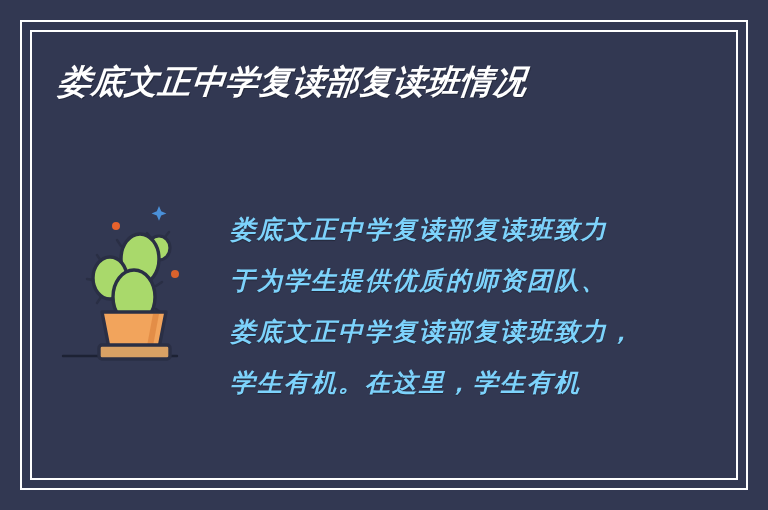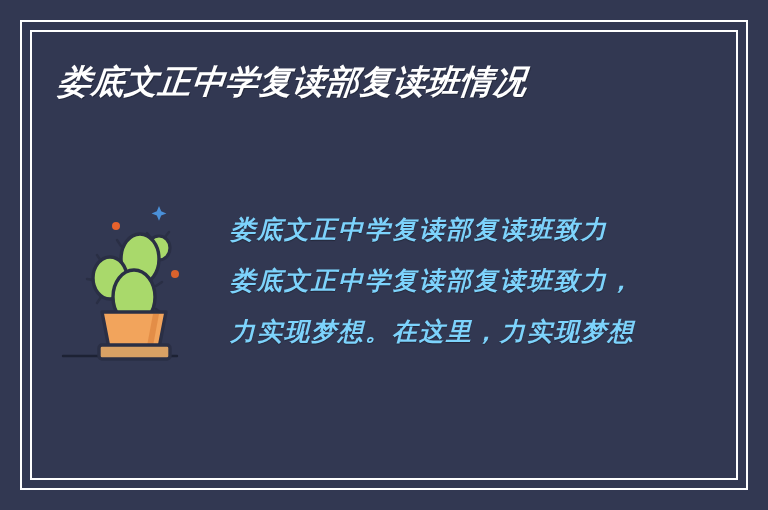--- a/index.html
+++ b/index.html
@@ -152,17 +152,18 @@
       </g>
 
       <g>
         <rect x="44" y="155" width="71" height="14" rx="3" fill="#d9a164" stroke="#2a2f45" stroke-width="3.4" stroke-linejoin="round"></rect>
       </g>
     </svg>
   </div>
 
   <div class="body-text">
     <div class="body-line">娄底文正中学复读部复读班致力</div>
+    <div class="body-line">于为学生提供优质的师资团队、</div>
     <div class="body-line">娄底文正中学复读部复读班致力，</div>
-    <div class="body-line">力实现梦想。在这里，力实现梦想</div>
+    <div class="body-line">学生有机。在这里，学生有机</div>
   </div>
 
 </div>
 
 </body></html>

